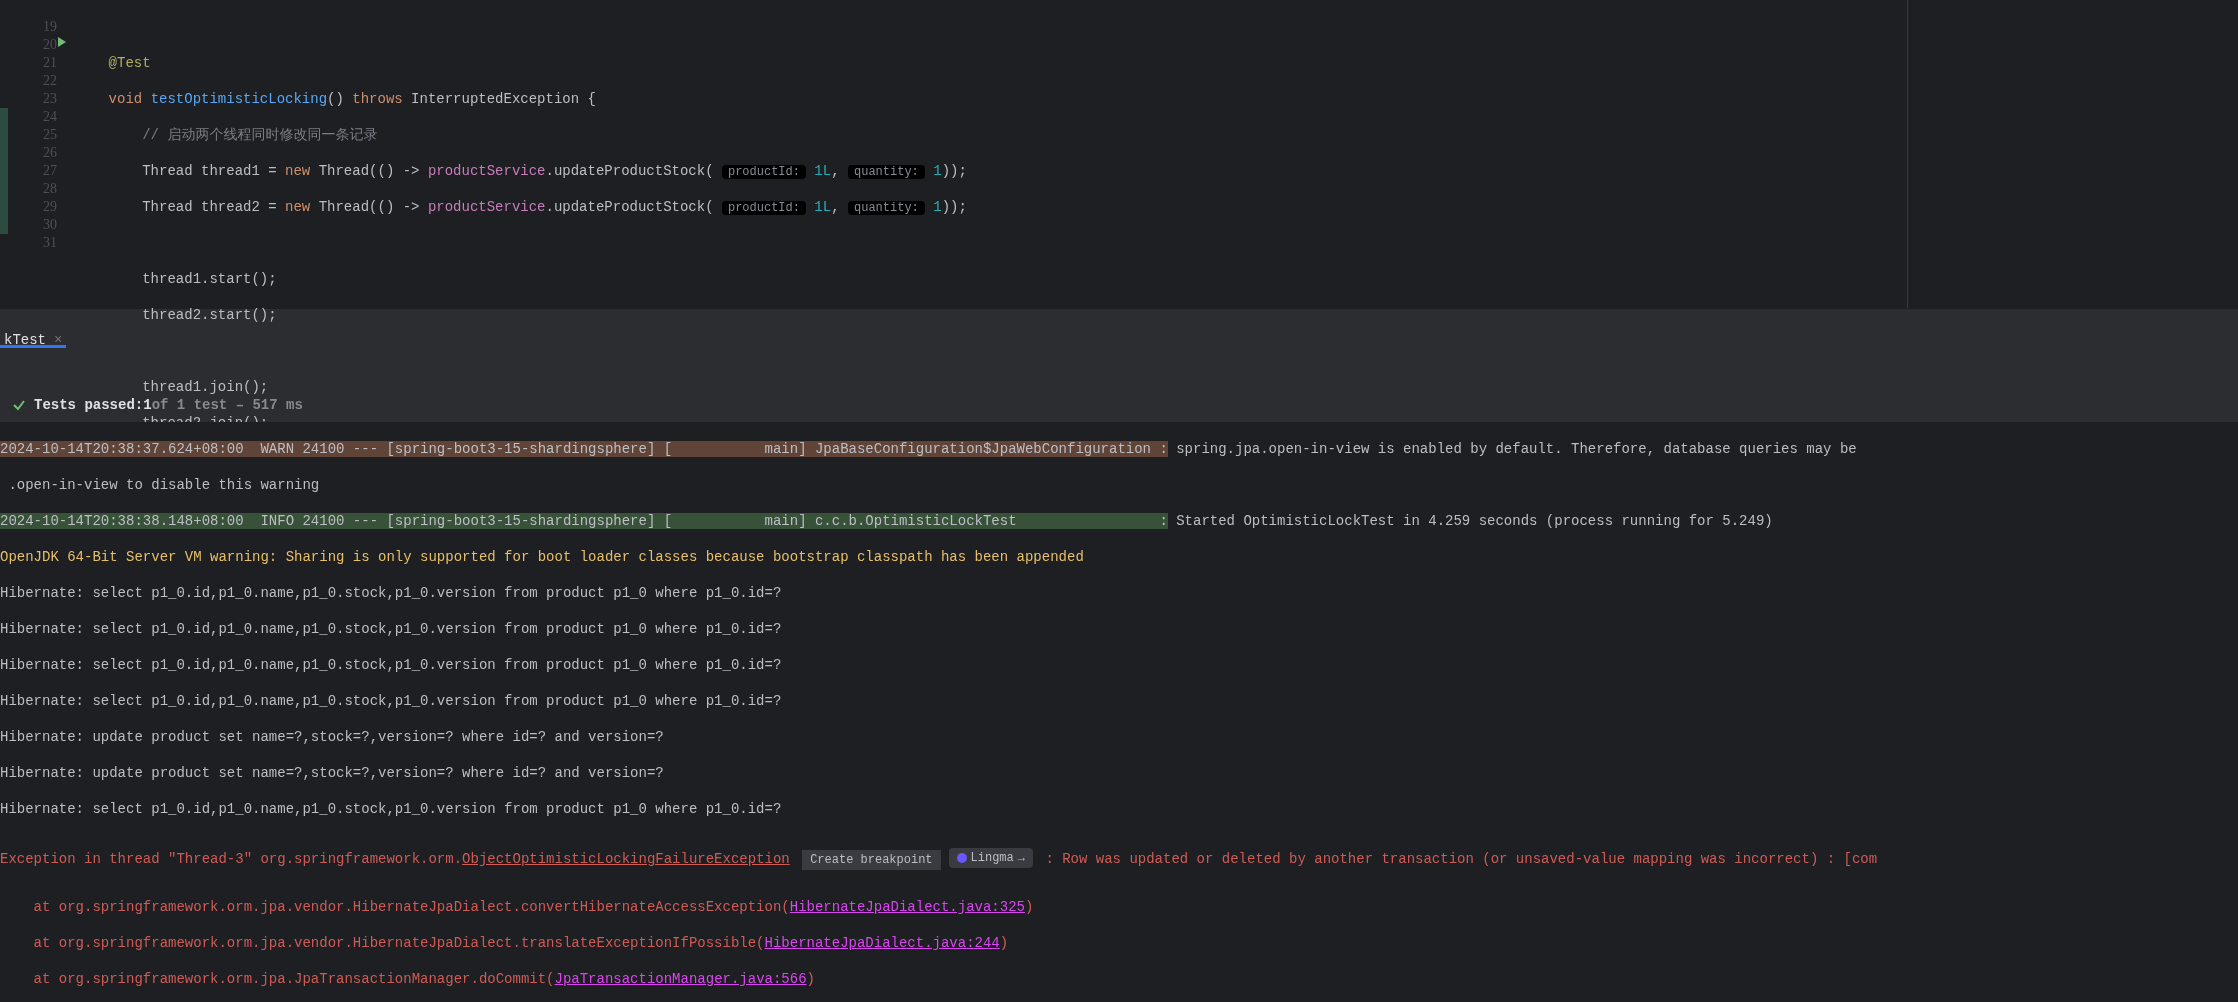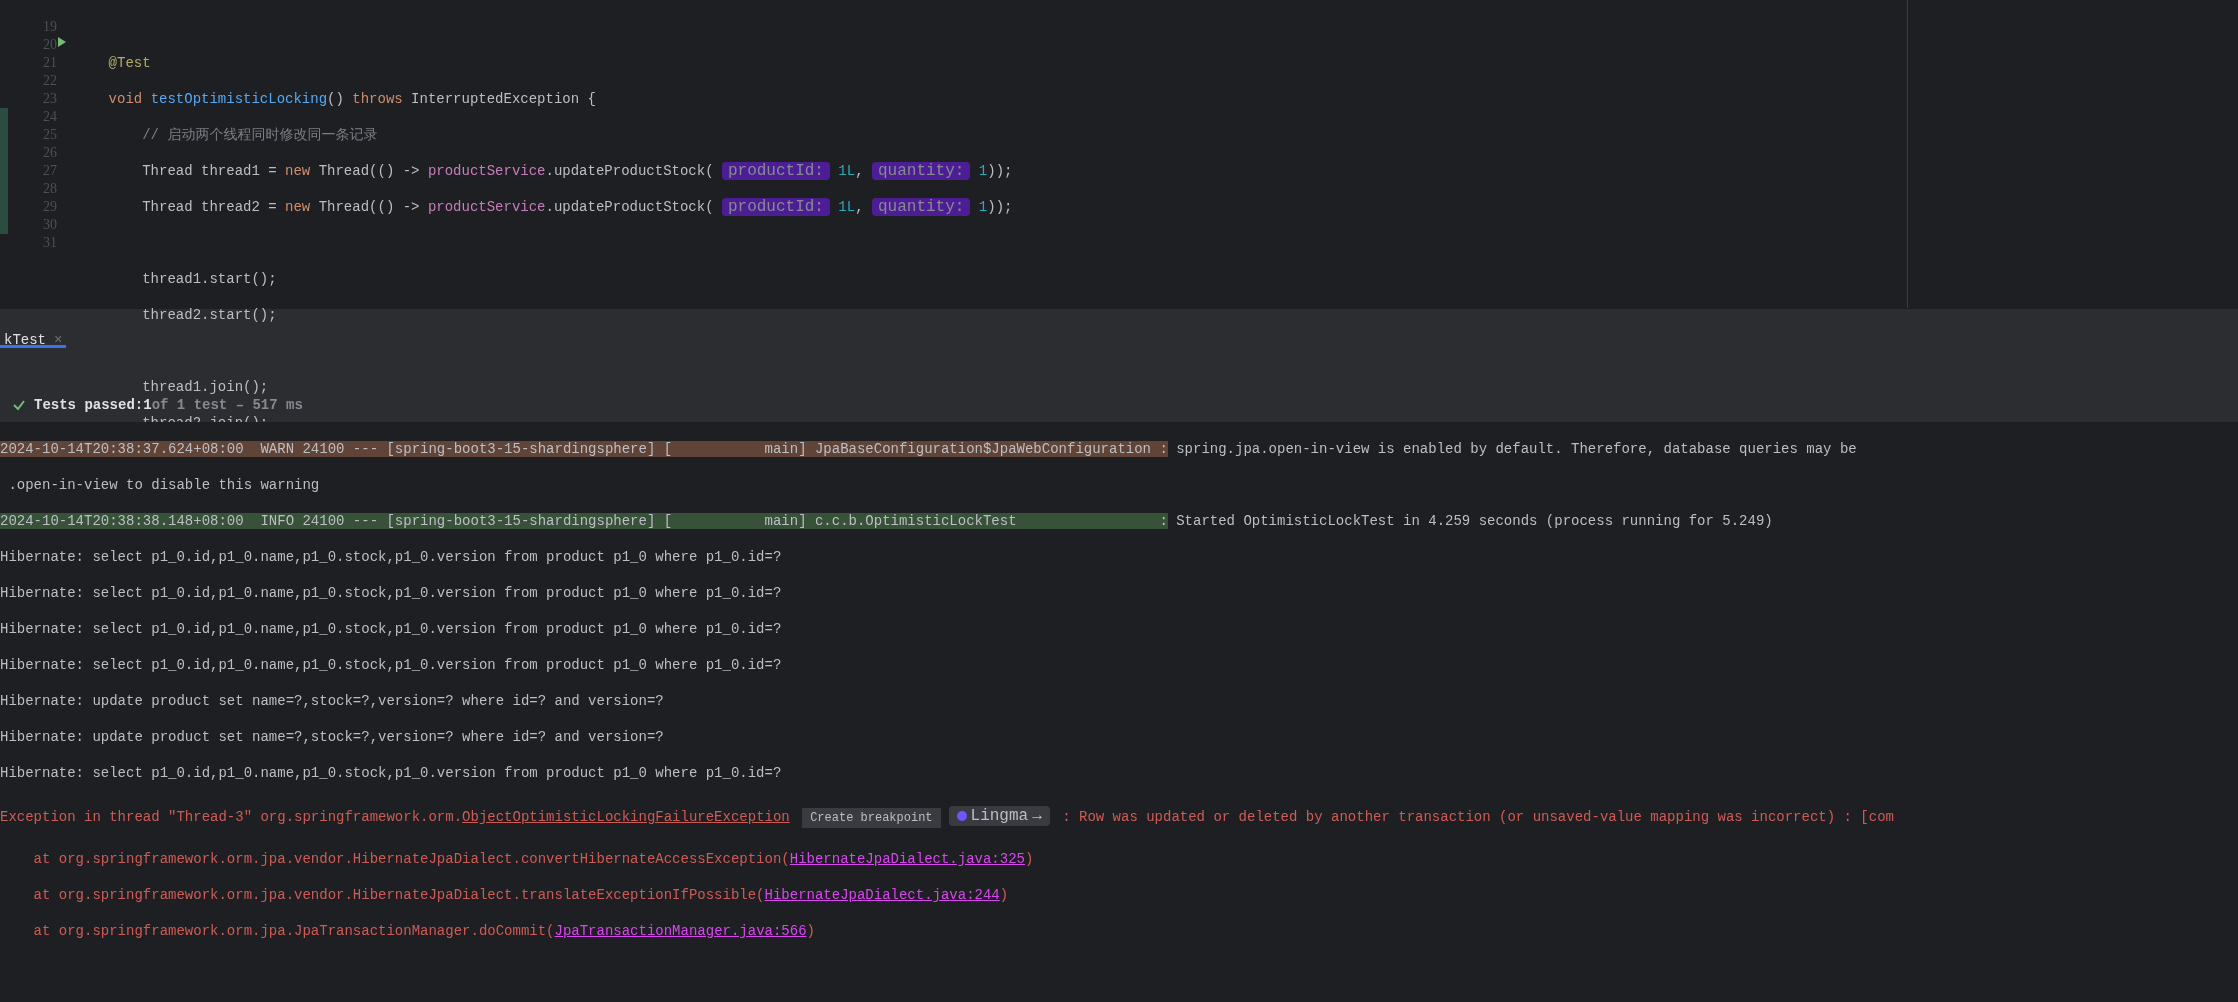--- a/index.html
+++ b/index.html
@@ -44,25 +44,25 @@
     line-height: 18px;
     white-space: pre;
     color: #bcbec4;
     padding-left: 0;
   }
   .code-line { height: 18px; }
   .kw { color: #cf8e6d; }
   .anno { color: #b3ae60; }
   .fn { color: #56a8f5; }
   .param-hint {
-    background: #4c1d95;
+    background: #000000;
     border-radius: 4px;
     padding: 0 6px;
     color: #868a91;
-    font-size: 16px;
+    font-size: 12px;
   }
   .num { color: #2aacb8; }
   .comment { color: #7a7e85; }
   .right-panel {
     width: 330px;
     background: #1e1f22;
     border-left: 1px solid #1e1f22;
   }
   .tab-bar {
     height: 40px;
@@ -131,22 +131,22 @@
     border-radius: 0;
     padding: 1px 8px;
     font-size: 12px;
     color: #bcbec4;
     margin: 0 4px;
   }
   .lingma-badge {
     background: #393b40;
     border-radius: 4px;
     padding: 1px 8px;
-    font-size: 16px;
-    margin: 6px 4px;
+    font-size: 12px;
+    margin: 12px 4px;
     display: inline-flex;
     align-items: center;
     gap: 4px;
   }
   .lingma-dot {
     width: 10px; height: 10px; border-radius: 50%;
     background: #6b57ff;
     display: inline-block;
   }
   .console-wrap { position: relative; }
@@ -232,20 +232,21 @@
   <span>Tests passed: </span>
     <span>1</span>
     <span class="muted"> of 1 test – 517 ms</span>
 </div>
 
 <div class="console-wrap">
 <div class="console">
 <div><span class="log-warn-bg"><span>2024-10-14T20:38:37.624+08:00  WARN 24100 --- [spring-boot3-15-shardingsphere] [</span><span>           main] JpaBaseConfiguration$JpaWebConfiguration :</span></span><span> spring.jpa.open-in-view is enabled by default. Therefore, database queries may be</span></div>
 <div><span> .open-in-view to disable this warning</span></div>
 <div><span class="log-green-bg"><span>2024-10-14T20:38:38.148+08:00  INFO 24100 --- [spring-boot3-15-shardingsphere] [</span><span>           main] c.c.b.OptimisticLockTest                 :</span></span><span> Started OptimisticLockTest in 4.259 seconds (process running for 5.249)</span></div>
+<div><span class="warn-line">OpenJDK 64-Bit Server VM warning: Sharing is only supported for boot loader classes because bootstrap classpath has been appended</span></div>
 <div><span>Hibernate: select p1_0.id,p1_0.name,p1_0.stock,p1_0.version from product p1_0 where p1_0.id=?</span></div>
 <div><span>Hibernate: select p1_0.id,p1_0.name,p1_0.stock,p1_0.version from product p1_0 where p1_0.id=?</span></div>
 <div><span>Hibernate: select p1_0.id,p1_0.name,p1_0.stock,p1_0.version from product p1_0 where p1_0.id=?</span></div>
 <div><span>Hibernate: select p1_0.id,p1_0.name,p1_0.stock,p1_0.version from product p1_0 where p1_0.id=?</span></div>
 <div><span>Hibernate: update product set name=?,stock=?,version=? where id=? and version=?</span></div>
 <div><span>Hibernate: update product set name=?,stock=?,version=? where id=? and version=?</span></div>
 <div><span>Hibernate: select p1_0.id,p1_0.name,p1_0.stock,p1_0.version from product p1_0 where p1_0.id=?</span></div>
 <div><span class="err"><span>Exception in thread "Thread-3" org.springframework.orm.</span><span class="err-link">ObjectOptimisticLockingFailureException</span></span> <span class="badge">Create breakpoint</span><span class="lingma-badge"><span class="lingma-dot"></span><span>Lingma</span><span>→</span></span> <span class="err">: Row was updated or deleted by another transaction (or unsaved-value mapping was incorrect)</span><span class="err"> : [com</span></div>
 <div><span class="err">    at org.springframework.orm.jpa.vendor.HibernateJpaDialect.convertHibernateAccessException(</span><span class="underline-grey">HibernateJpaDialect.java:325</span><span class="err">)</span></div>
 <div><span class="err">    at org.springframework.orm.jpa.vendor.HibernateJpaDialect.translateExceptionIfPossible(</span><span class="underline-grey">HibernateJpaDialect.java:244</span><span class="err">)</span></div>

